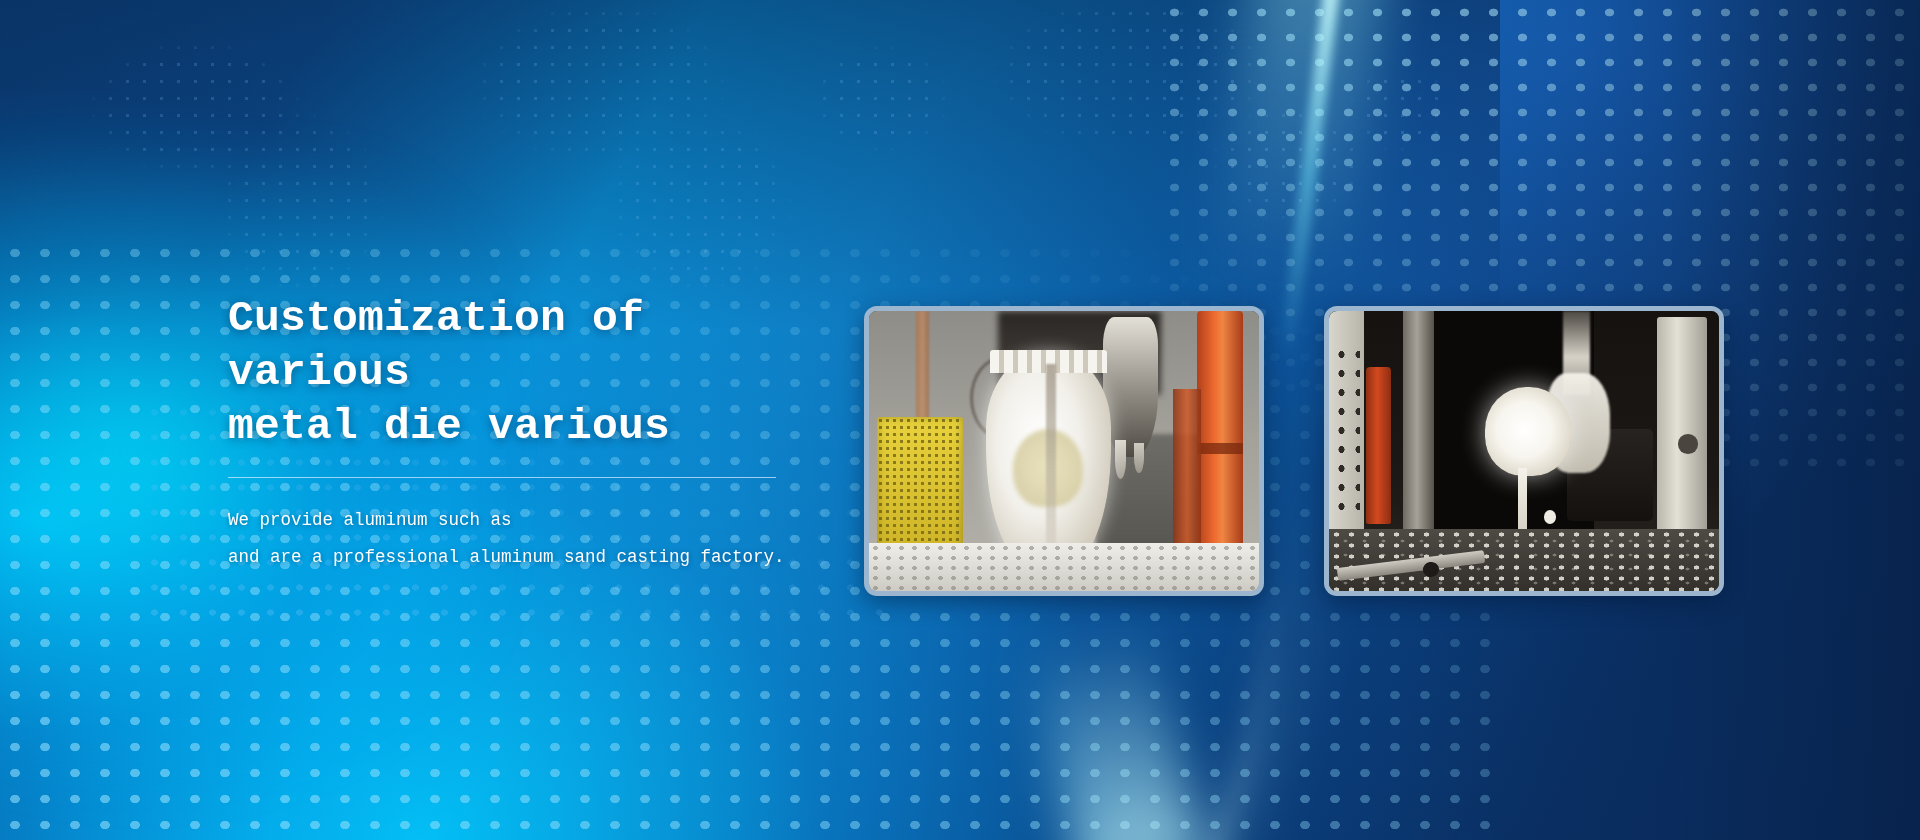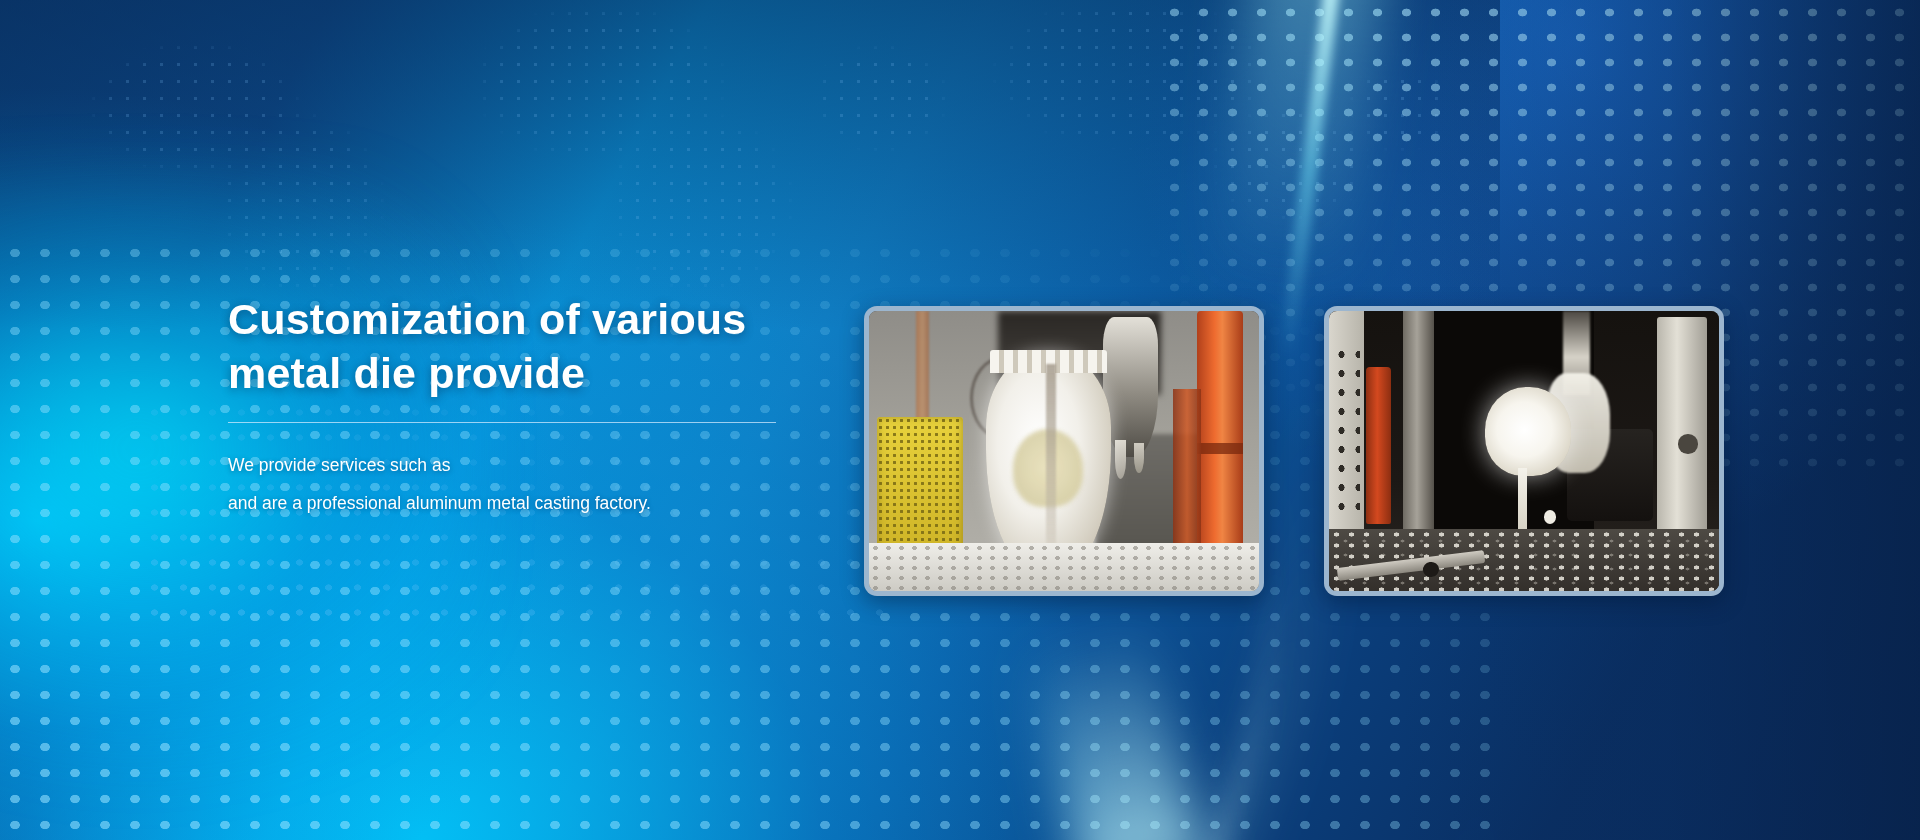--- a/index.html
+++ b/index.html
@@ -146,21 +146,21 @@
   }
   .vignette-topleft {
     position:absolute; left:0; top:0; width:1500px; height:330px;
     background:linear-gradient(180deg, rgba(8,42,86,.55) 0%, rgba(9,50,100,0) 100%);
   }
 
   
   .content { position:absolute; inset:0; }
 
   .text-block {
-    position:absolute; left:228px; top:292px; width:620px;
+    position:absolute; left:228px; top:292px; width:620px;font-family:Liberation Mono, monospace;
   }
   .headline {
     font-size:43px; font-weight:bold; color:#ffffff;
     line-height:1.26; letter-spacing:.2px;
     text-shadow:0 2px 10px rgba(0,20,50,.42);
   }
   .headline .hl-line { display:block; }
   .divider {
     margin-top:22px; width:548px; height:1px;
     background:rgba(215,235,255,.72);
@@ -364,28 +364,28 @@
   <div class="arc arc-br2"></div>
   <div class="arc arc-br"></div>
   <div class="streak-bottom"></div>
   <div class="vignette-right"></div>
 
   <div class="content">
 
     <div class="text-block">
       <h1 class="headline">
         <span class="hl-line">Customization of various</span>
-        <span class="hl-line">metal die provide</span>
+        <span class="hl-line">metal die various</span>
       </h1>
 
       <div class="divider"></div>
 
       <div class="body-copy">
-        <span class="copy-line">We provide services such as</span>
-        <span class="copy-line">and are a professional aluminum metal casting factory.</span>
+        <span class="copy-line">We provide aluminum such as</span>
+        <span class="copy-line">and are a professional aluminum sand casting factory.</span>
       </div>
     </div>
 
     <div class="photo-frame" id="photo-1" title="Aluminum die cast part being removed from the machine">
       <div class="photo-inner">
         <div class="p1-bg"></div>
         <div class="p1-dark-top"></div>
         <div class="p1-wall-line"></div>
         <div class="p1-ring"></div>
         <div class="p1-machine-dark"></div>

